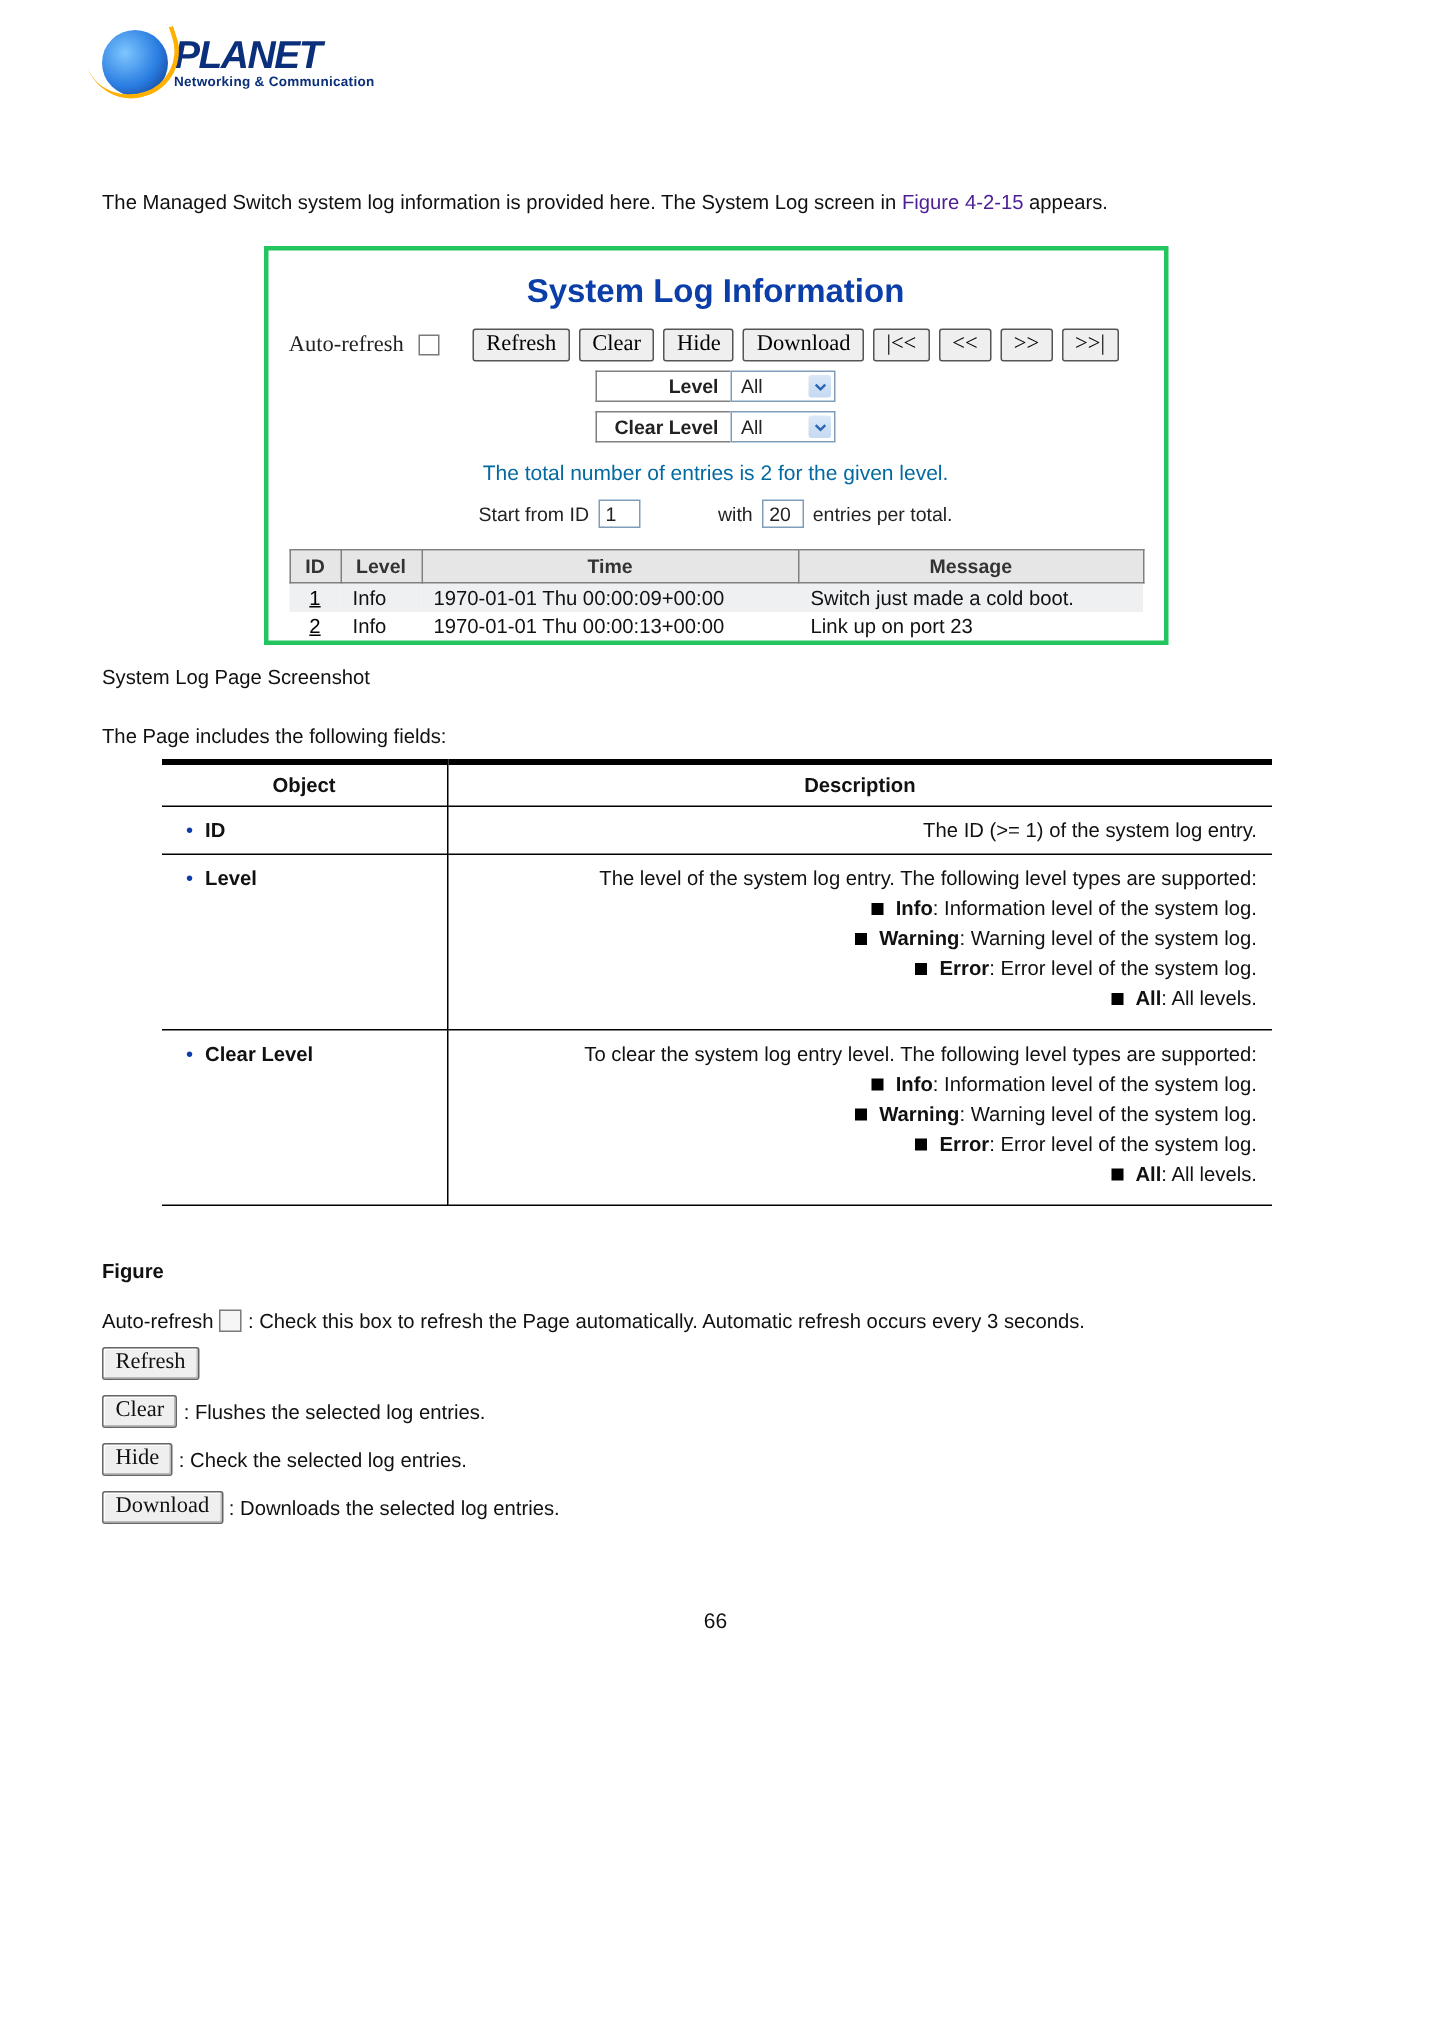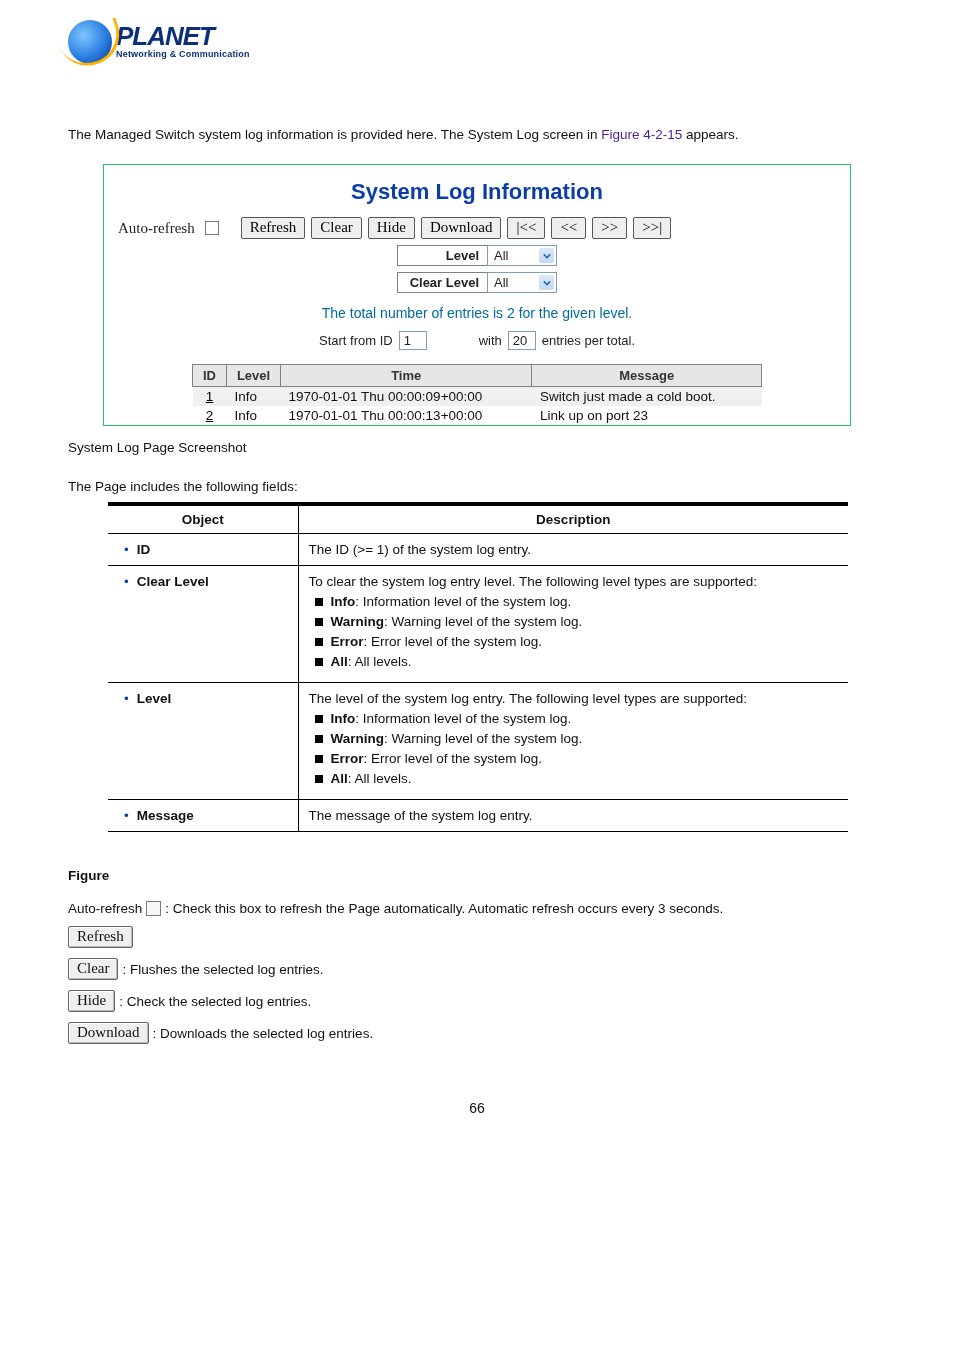--- a/index.html
+++ b/index.html
@@ -23,24 +23,24 @@
     border:3px solid #ffb000; border-top:none; border-left:none; border-radius:0 0 36px 36px;
     transform:rotate(-18deg);
   }
   .logo-text { display:flex; flex-direction:column; }
   .logo-main { font-family: Arial Black, Arial, sans-serif; font-weight:900; font-size:26px; color:#0b2f7a; letter-spacing:-1px; font-style:italic; line-height:0.9;}
   .logo-sub { font-size:9px; color:#0b2f7a; font-weight:bold; letter-spacing:0.2px;}
   .intro { margin: 60px 0 22px 0; font-size:13.5px;}
   .intro .figref { color:#4c1d95; }
   
   .shot {
-    border:1px solid #22c55e;
+    border:3px solid #22c55e;
     padding: 10px 14px 0 14px;
     margin: 0 auto;
-    width: 748px;
+    width: 603px;
     font-family: Verdana, Arial, sans-serif;
     font-size: 13px;
     color:#222;
   }
   .shot h2{
     text-align:center; color:#0b3ea8; font-size:22px; margin:4px 0 12px 0; font-weight:bold;
     font-family: Arial, sans-serif;
   }
   .row { display:flex; align-items:center; justify-content:center; gap:6px; flex-wrap:wrap; margin-bottom:6px;}
   .toprow { justify-content:flex-start; padding-left:0px; }
@@ -92,21 +92,21 @@
   }
   .desc thead th{
     border-top:4px solid #000; border-left:none; border-right:none;
     padding:6px 10px; text-align:center; font-weight:bold;
   }
   .desc thead th.obj { border-right:1px solid #000; width:190px;}
   .desc tbody td{ padding:8px 10px; }
   .desc tbody td.obj{
     border-left:none; width:190px; padding-left:16px;
   }
-  .desc tbody td.dsc{ border-right:none; }
+  .desc tbody td.dsc{ border-right:none;text-align:right; }
   .objdot{ color:#0b3ea8; padding-right:8px;}
   .sqbullet{
     display:inline-block; width:8px; height:8px; background:#000; margin-right:8px; vertical-align:middle;
   }
   .lvl-line{ margin:5px 0 5px 6px;}
   
   .btns-head{ font-weight:bold; margin:36px 0 18px 0; font-size:13.5px;}
   .btnline{ font-size:13.5px; margin:10px 0; display:flex; align-items:center; gap:4px;}
   .bimg{
     display:inline-flex; align-items:center; justify-content:center;
@@ -225,42 +225,38 @@
       <th class="obj">Object</th>
       <th>Description</th>
     </tr>
   </thead>
   <tbody id="desc-body">
       <tr>
         <td class="obj"><span class="objdot">•</span><b>ID</b></td>
         <td class="dsc">The ID (&gt;= 1) of the system log entry.</td>
       </tr>
       <tr>
-        <td class="obj"><span class="objdot">•</span><b>Clear Level</b></td>
-        <td class="dsc">
-          <div>To clear the system log entry level. The following level types are supported:</div>
-          <div class="lvl-line"><span class="sqbullet"></span><b>Info</b>: Information level of the system log.</div>
-          <div class="lvl-line"><span class="sqbullet"></span><b>Warning</b>: Warning level of the system log.</div>
-          <div class="lvl-line"><span class="sqbullet"></span><b>Error</b>: Error level of the system log.</div>
-          <div class="lvl-line"><span class="sqbullet"></span><b>All</b>: All levels.</div>
-        </td>
-      </tr>
-      <tr>
         <td class="obj"><span class="objdot">•</span><b>Level</b></td>
         <td class="dsc">
           <div>The level of the system log entry. The following level types are supported:</div>
           <div class="lvl-line"><span class="sqbullet"></span><b>Info</b>: Information level of the system log.</div>
           <div class="lvl-line"><span class="sqbullet"></span><b>Warning</b>: Warning level of the system log.</div>
           <div class="lvl-line"><span class="sqbullet"></span><b>Error</b>: Error level of the system log.</div>
           <div class="lvl-line"><span class="sqbullet"></span><b>All</b>: All levels.</div>
         </td>
       </tr>
       <tr>
-        <td class="obj"><span class="objdot">•</span><b>Message</b></td>
-        <td class="dsc">The message of the system log entry.</td>
+        <td class="obj"><span class="objdot">•</span><b>Clear Level</b></td>
+        <td class="dsc">
+          <div>To clear the system log entry level. The following level types are supported:</div>
+          <div class="lvl-line"><span class="sqbullet"></span><b>Info</b>: Information level of the system log.</div>
+          <div class="lvl-line"><span class="sqbullet"></span><b>Warning</b>: Warning level of the system log.</div>
+          <div class="lvl-line"><span class="sqbullet"></span><b>Error</b>: Error level of the system log.</div>
+          <div class="lvl-line"><span class="sqbullet"></span><b>All</b>: All levels.</div>
+        </td>
       </tr>
     </tbody>
 </table>
 
 <div class="btns-head">Figure</div>
 
 <div class="btnline">
   <span>Auto-refresh</span>
   <span class="chkbox-ar"></span>
   <span> : Check this box to refresh the Page automatically. Automatic refresh occurs every 3 seconds.</span>

